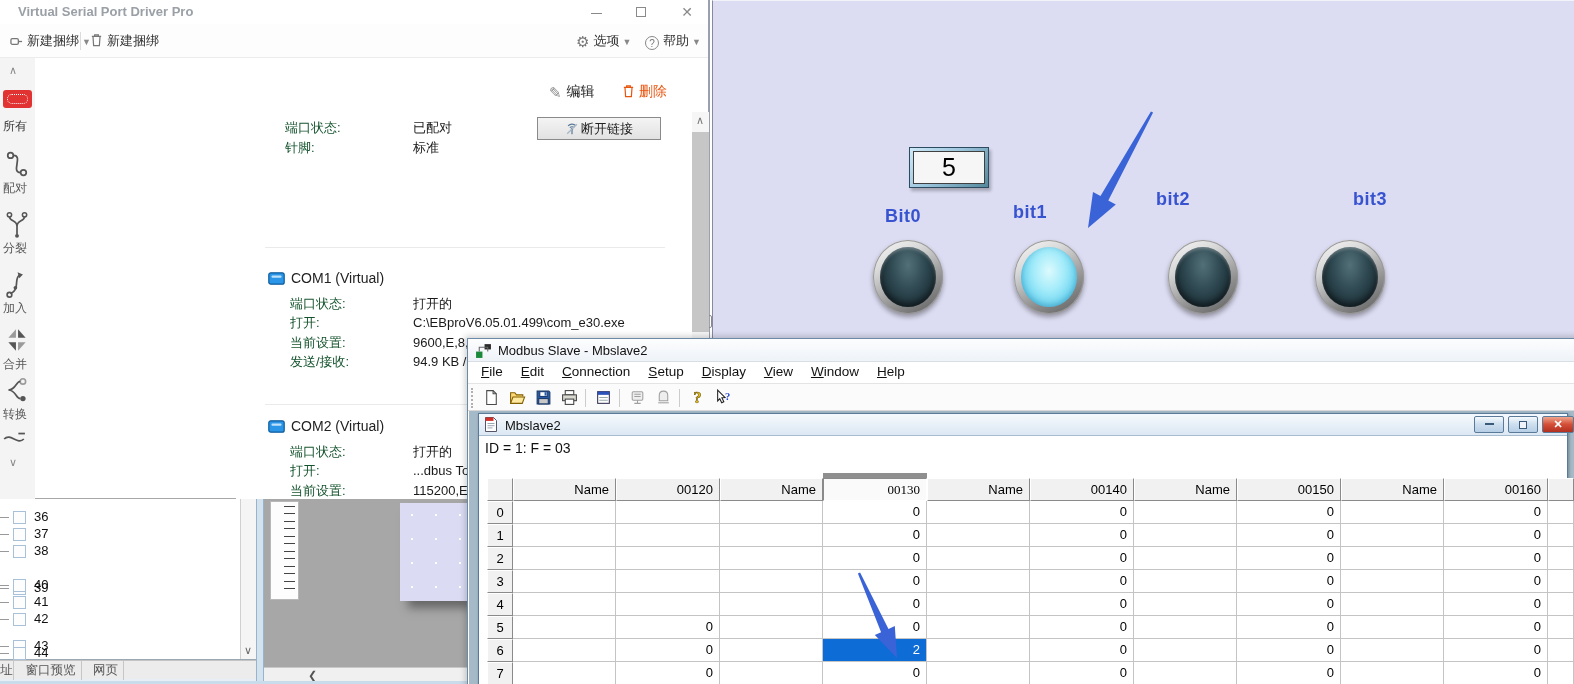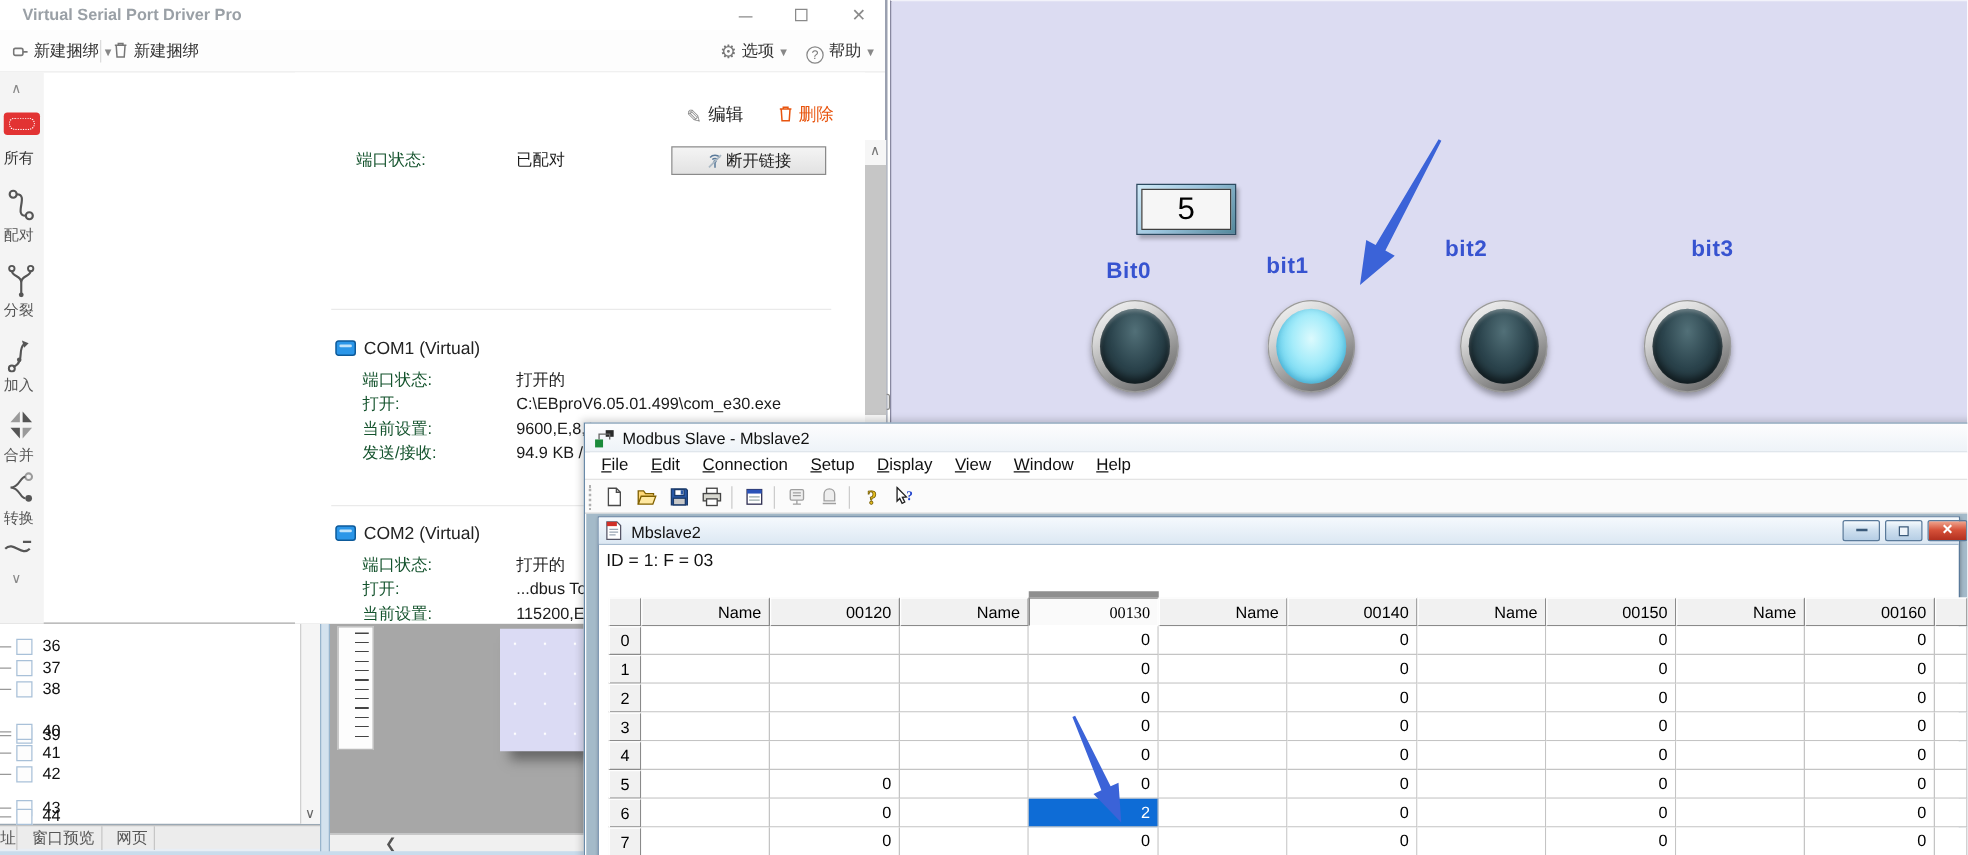--- a/index.html
+++ b/index.html
@@ -316,20 +316,21 @@
     </div>
 
 
     <div id="vspd-main">
       <span class="linkbtn" id="edit-link"><span class="gl">✎</span><span>编辑</span></span>
       <span class="linkbtn" id="del-link"><span class="trash-o"><svg width="13" height="14" viewBox="0 0 14 15" style="vertical-align:-2px;margin-right:4px">
               <path d="M2 3.5h10M5 3.5V2h4v1.5M3.2 3.5l.7 10h6.2l.7-10" fill="none" stroke="#e8550f" stroke-width="1.3"></path>
             </svg></span><span>删除</span></span>
       <div id="pair-fields">
           <div class="fld"><span class="fl">端口状态:</span><span class="fv">已配对</span></div>
+          <div class="fld"><span class="fl">针脚:</span><span class="fv">标准</span></div>
         </div>
       <div id="disconnect-btn"><svg width="14" height="14" viewBox="0 0 16 16">
             <path d="M8 8v6" stroke="#5a7a9a" stroke-width="1.4"></path>
             <path d="M3.5 4.5a6 6 0 0 1 9 0M5.5 6.5a3.5 3.5 0 0 1 5 0" fill="none" stroke="#5a7a9a" stroke-width="1.3"></path>
             <circle cx="8" cy="8" r="1.4" fill="#5a7a9a"></circle>
             <path d="M2.5 13.5L13.5 2.5" stroke="#aab8c4" stroke-width="1.6"></path>
           </svg><span>断开链接</span></div>
       <div class="hr" style="top:189px"></div>
       <div class="com-hd" style="top:212px"><svg width="17" height="13" viewBox="0 0 17 13">
             <rect x="0.8" y="0.8" width="15.4" height="11.4" rx="2" fill="#2b96e8" stroke="#0d5a9a" stroke-width="1.2"></rect>

